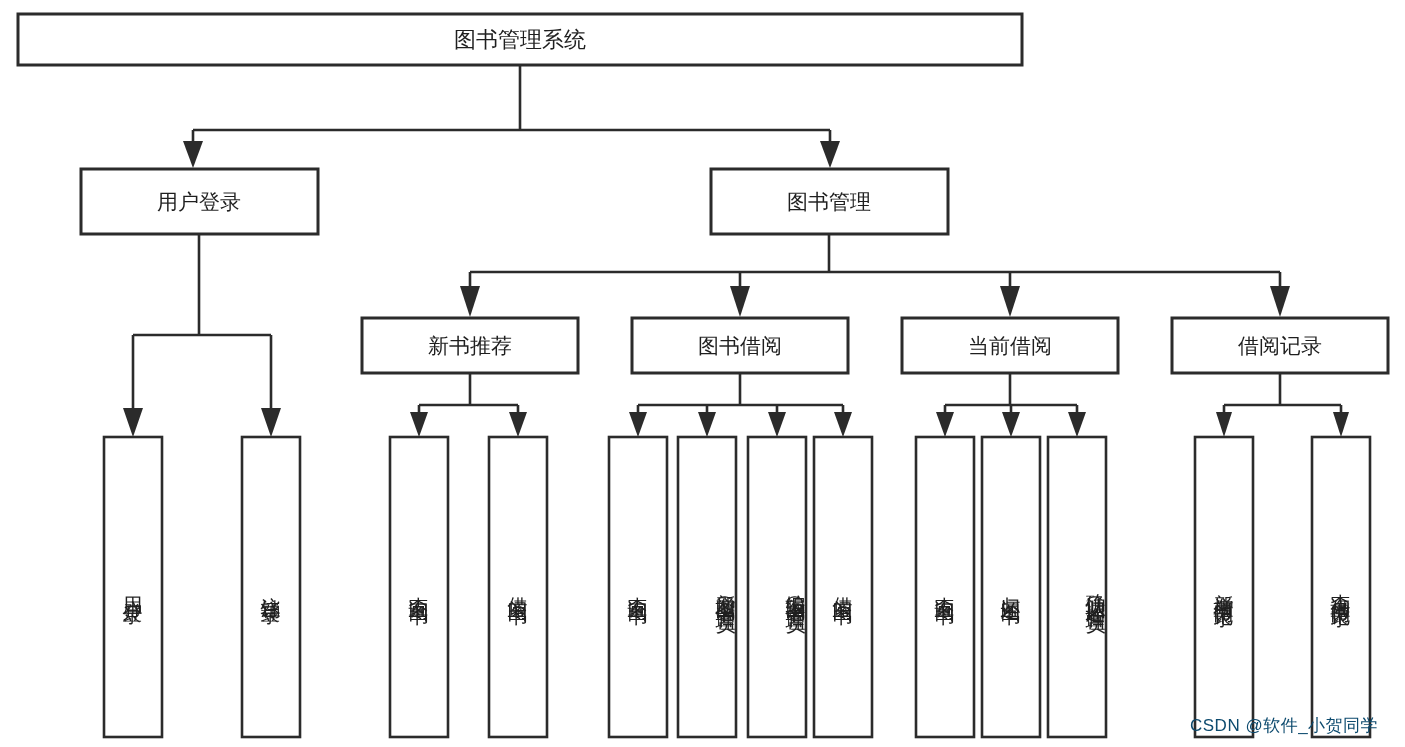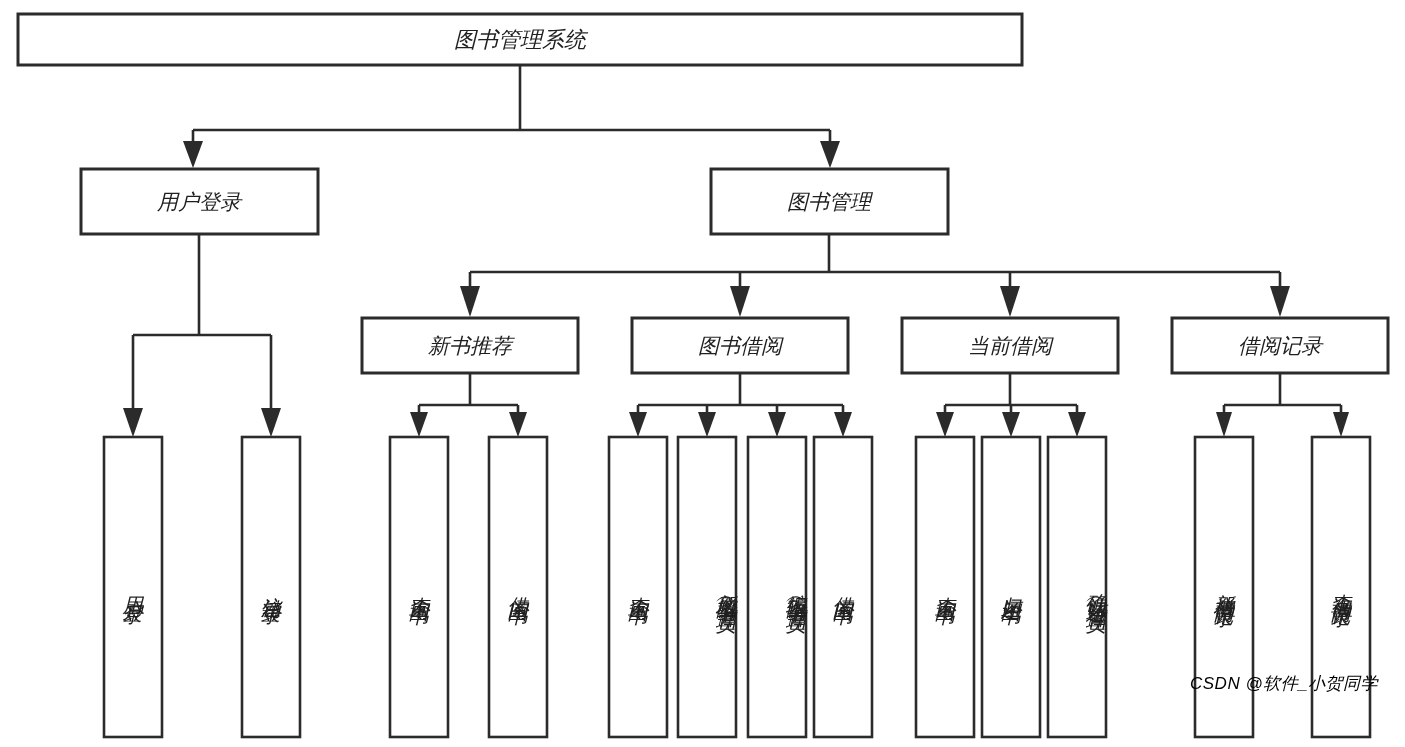--- a/index.html
+++ b/index.html
@@ -12,21 +12,20 @@
     height: 747px;
     font-family: "Liberation Sans", "DejaVu Sans", sans-serif;
     overflow: hidden;
     position: relative;
   }
   #diagram-root {
     position: relative;
     width: 1405px;
     height: 578px;
     background: #ffffff;
-    font-style: italic;
   }
   svg#tree-svg {
     position: absolute;
     top: 0;
     left: 0;
     width: 1405px;
     height: 747px;
     display: block;
   }
   .node-box {
@@ -73,24 +72,24 @@
     align-items: center;
     justify-content: center;
     text-align: center;
     pointer-events: none;
     user-select: none;
   }
   .watermark {
     position: absolute;
     font-family: "Liberation Sans", "DejaVu Sans", sans-serif;
     font-size: 17px;
-    color: #000000;
+    color: #0c4a6e;
     white-space: nowrap;
     left: 1190px;
-    top: 672px;
+    top: 714px;
     letter-spacing: 0.5px;
   }
 </style>
 </head>
 <body>
 
 <div id="diagram-root">
 
   <svg id="tree-svg" viewBox="0 0 1405 747">
 

